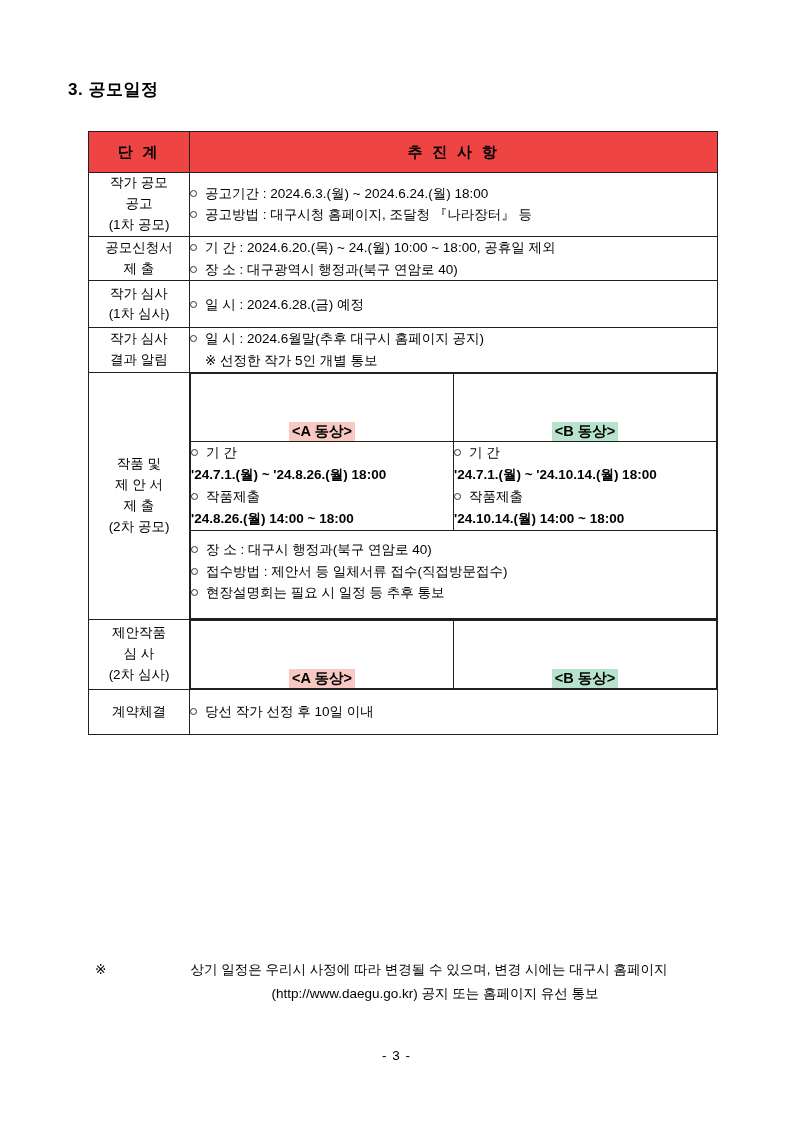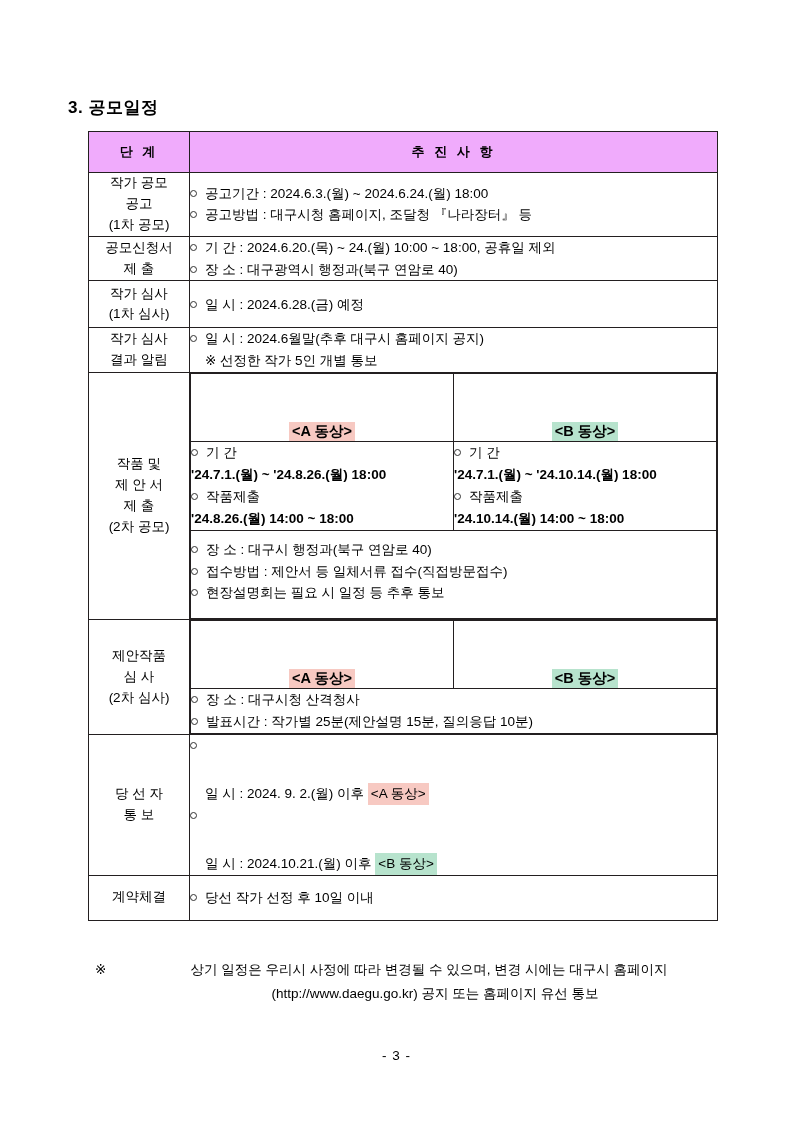--- a/index.html
+++ b/index.html
@@ -18,46 +18,47 @@
   .page {
     position: relative;
     width: 793px;
     height: 1121px;
     box-sizing: border-box;
     padding: 0;
   }
   .section-title {
     position: absolute;
     left: 68px;
-    top: 96px;
+    top: 78px;
     font-size: 17px;
     font-weight: bold;
     letter-spacing: 0.5px;
   }
   table.schedule {
     position: absolute;
     left: 88px;
     top: 131px;
     width: 629px;
     border-collapse: collapse;
     table-layout: fixed;
     font-size: 13.5px;
   }
   table.schedule td {
     border: 1px solid #231f20;
     padding: 0;
     vertical-align: middle;
   }
   .hdr {
-    background: #f0abfc;
+    background: #ef4444;
     text-align: center;
     font-weight: bold;
-    font-size: 13px;
+    font-size: 15px;
     letter-spacing: 3px;
     height: 40px;
+    font-family: Liberation Serif, serif;
   }
   .stage-cell {
     width: 101px;
     text-align: center;
     line-height: 1.55;
     padding: 8px 2px;
     font-size: 13.5px;
   }
   .detail-cell {
     padding: 9px 10px 9px 12px;
@@ -276,41 +277,25 @@
               </colgroup>
             <tbody>
               <tr>
                 <td class="ab-head divline botline">
                   <span class="tag tag-a">&lt;A 동상&gt;</span>
                 </td>
                 <td class="ab-head botline">
                   <span class="tag tag-b">&lt;B 동상&gt;</span>
                 </td>
               </tr>
-              <tr>
-                <td class="pad" colspan="2">
-                  <span class="li">장       소 : 대구시청 산격청사</span>
-                  <span class="li">발표시간 : 작가별 25분(제안설명 15분, 질의응답 10분)</span>
-                </td>
-              </tr>
             </tbody>
           </table>
         </td>
       </tr>
 
-      <tr>
-        <td class="stage-cell">
-          <div>당 선 자</div>
-          <div>통    보</div>
-        </td>
-        <td class="detail-cell">
-          <span class="li"><span>일       시 : 2024. 9. 2.(월) 이후 </span><span class="tag tag-a">&lt;A 동상&gt;</span></span>
-          <span class="li"><span>일       시 : 2024.10.21.(월) 이후 </span><span class="tag tag-b">&lt;B 동상&gt;</span></span>
-        </td>
-      </tr>
 
       <tr>
         <td class="stage-cell">계약체결</td>
         <td class="detail-cell" style="height:44px">
           <span class="li">당선 작가 선정 후 10일 이내</span>
         </td>
       </tr>
     </tbody>
   </table>
 

